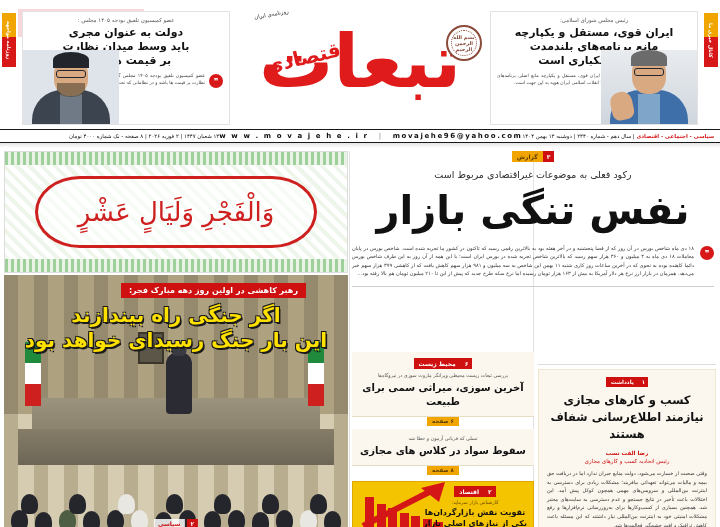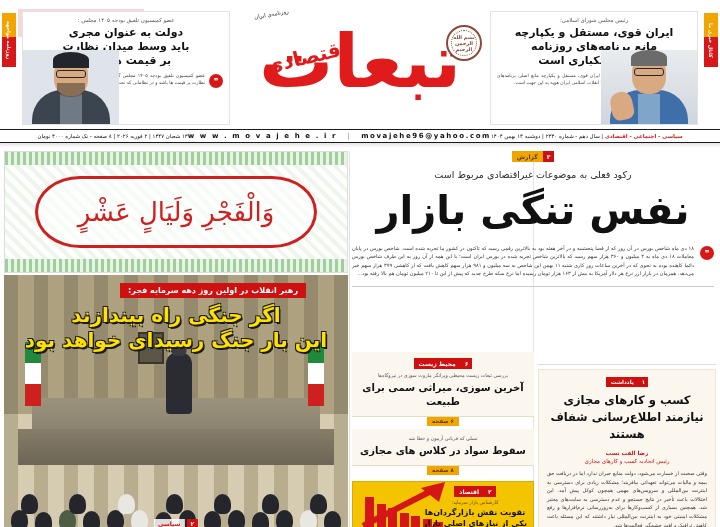--- a/index.html
+++ b/index.html
@@ -100,21 +100,21 @@
     display: flex; align-items: center; justify-content: center;
     font-size: 5px; color: #8a4b3a; text-align: center; line-height: 6px; overflow: hidden;
   }
   .seal::before{ content:""; position:absolute; inset:3px; border:1px dotted #8a4b3a; border-radius:50%; }
   .seal span { position: relative; z-index: 2; font-weight: bold; }
 
   
   .infobar {
     position: absolute; top: 122px; left: 0; width: 720px; height: 14px;
     border-top: 1.5px solid #1a1a1a; border-bottom: 1.5px solid #1a1a1a;
-    display: flex; align-items: center; justify-content: center;
+    display: flex; align-items: center; justify-content: flex-start;
     padding: 0 6px; background: #fff;
   }
   .ib-right { font-size: 5.4px; color: #111; white-space: nowrap; }
   .ib-right .red { color: #d81818; font-weight: bold; }
   .ib-center { font-size: 7px; font-weight: bold; color: #111; letter-spacing: 1.6px;
                direction: ltr; white-space: nowrap; }
   .ib-center .sep { color: #888; margin: 0 6px; font-weight: normal; }
   .ib-left { font-size: 5.4px; color: #111; white-space: nowrap; }
   .infobar-shadow { position:absolute; top:136px; left:0; width:720px; height:5px;
     background: linear-gradient(180deg, rgba(0,0,0,.10), rgba(0,0,0,0)); }
@@ -293,21 +293,21 @@
           <div class="p-glass"></div>
           <div class="p-hair"></div>
         </div>
       </div>
     </div>
 
     <div class="mh-news right">
       <div class="mh-kicker">رئیس مجلس شورای اسلامی:</div>
       <div class="mh-title">
         <div>ایران قوی، مستقل و یکپارچه</div>
-        <div>مانع برنامه‌های روزنامه</div>
+        <div>مانع برنامه‌های بلندمدت</div>
         <div>نظام استکباری است</div>
       </div>
       <div class="mh-body-wrap">
         <div class="bullet-icon">❞</div>
         <div class="mh-body">رئیس مجلس شورای اسلامی گفت: ایران قوی، مستقل و یکپارچه مانع اصلی برنامه‌های بلندمدت نظام استکباری و دشمنی‌ها با انقلاب اسلامی ایران هویه به این جهت است.</div>
       </div>
       <div class="mh-photo pr">
         <div class="portrait">
           <div class="pbg2"></div>
           <div class="p-body" style="background:#3f6fa8;"></div>
@@ -396,21 +396,21 @@
           <div class="mp-head" style="left:93%;bottom:1px;"></div>
           <div class="mp-head" style="left:5%;bottom:18px;"></div>
           <div class="mp-head" style="left:19%;bottom:18px;"></div>
           <div class="mp-head w" style="left:33%;bottom:18px;"></div>
           <div class="mp-head" style="left:47%;bottom:18px;"></div>
           <div class="mp-head" style="left:61%;bottom:18px;"></div>
           <div class="mp-head" style="left:75%;bottom:18px;"></div>
           <div class="mp-head" style="left:89%;bottom:18px;"></div>
         </div>
 
-        <div class="banner-kicker">رهبر انقلاب در اولین روز دهه سرمایه فجر:</div>
+        <div class="banner-kicker">رهبر کاهشی در اولین روز دهه مبارک فجر:</div>
         <div class="banner-h1">
           <div>اگر جنگی راه بیندازند</div>
           <div>این بار جنگ رسید‌ای خواهد بود</div>
         </div>
         <div class="photo-badge">
           <span class="pb-num">۲</span>
           <span class="pb-label">سیاسی</span>
         </div>
       </div>
     </div>

